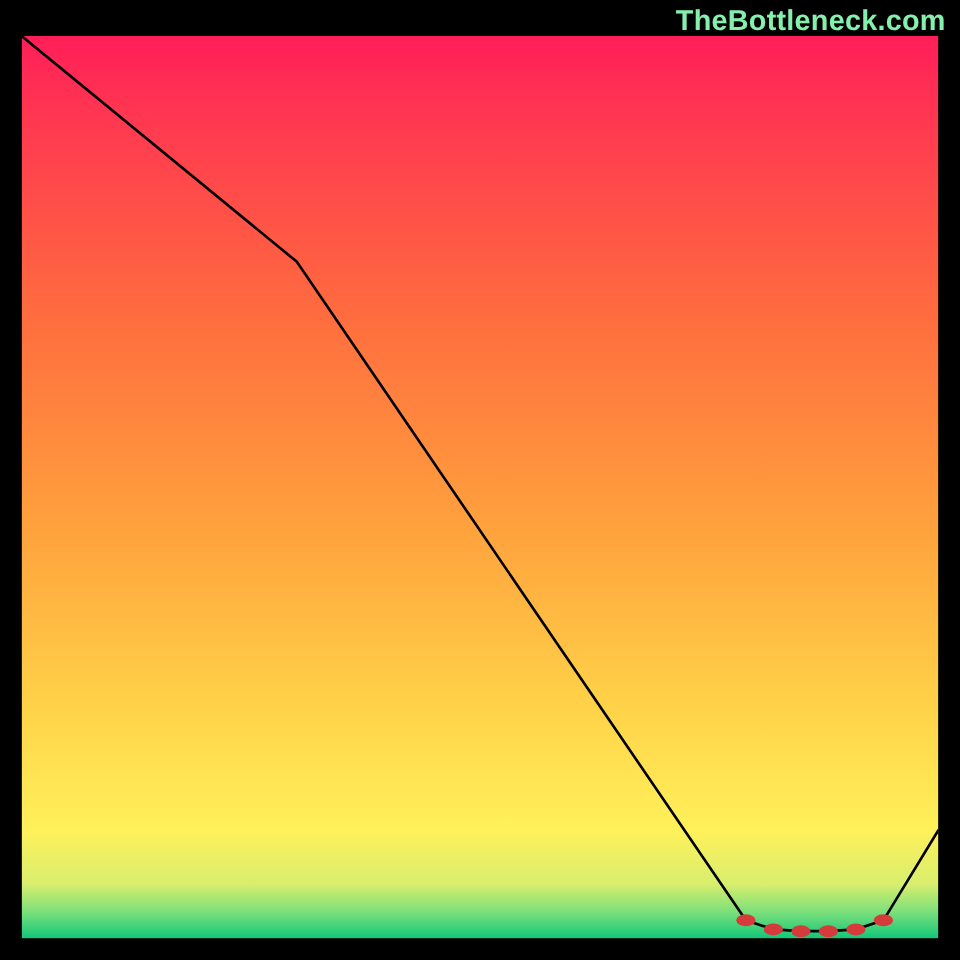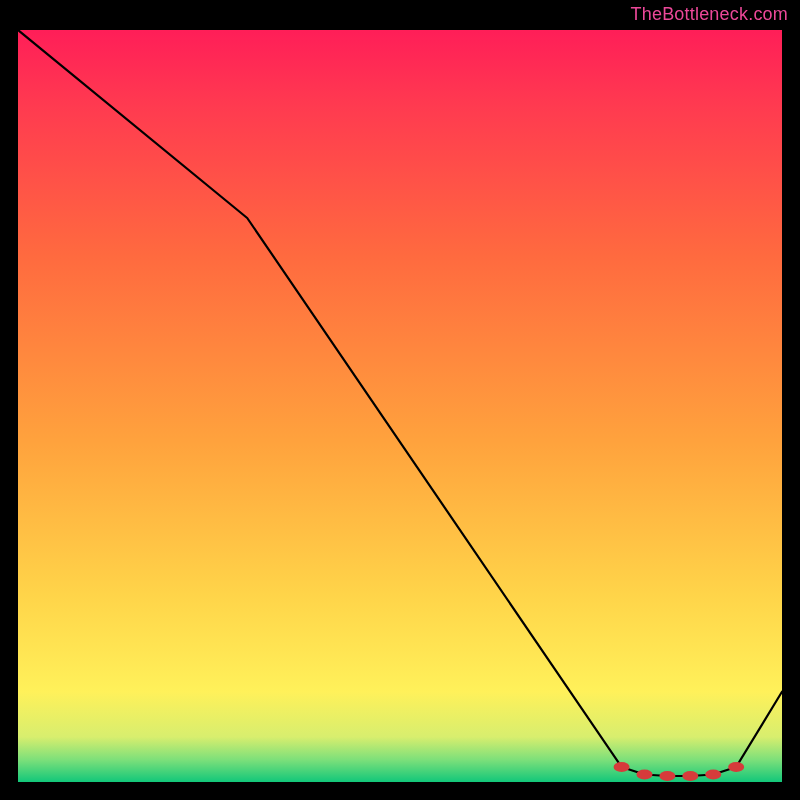--- a/index.html
+++ b/index.html
@@ -8,23 +8,23 @@
     position: relative;
     width: 800px;
     height: 800px;
     background: #000;
   }
   .attribution {
     position: absolute;
     top: 4px;
     right: 12px;
     font-family: Arial, Helvetica, sans-serif;
-    font-size: 18px;
-    font-weight: 400;
-    color: #ec4899;
+    font-size: 24px;
+    font-weight: 700;
+    color: #86efac;
     letter-spacing: 0.2px;
   }
   .plot-area {
     position: absolute;
     left: 18px;
     top: 30px;
     width: 764px;
     height: 752px;
   }
   svg { display: block; }

